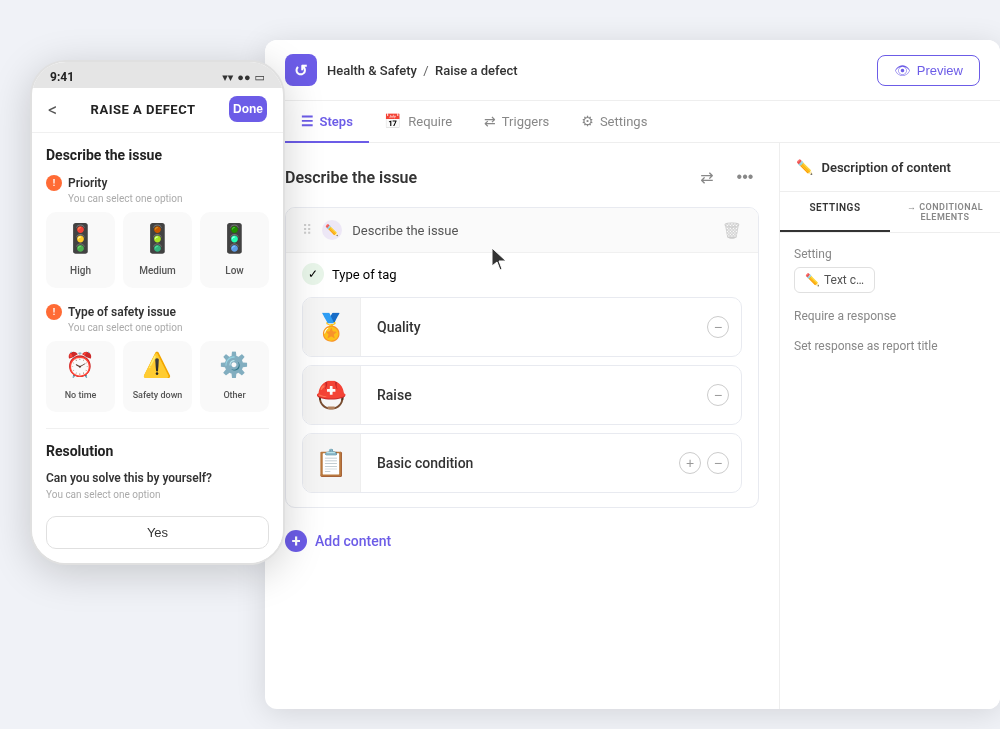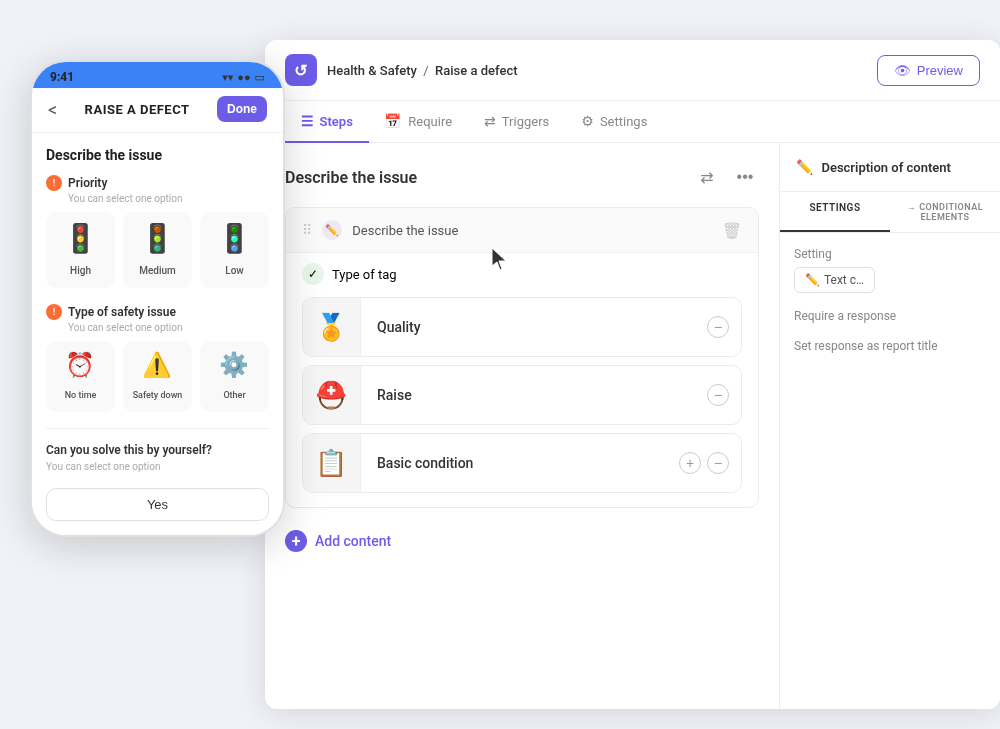--- a/index.html
+++ b/index.html
@@ -327,21 +327,21 @@
       border: 2px solid #e0e0e0;
       z-index: 10;
     }
 
     
     .phone-status-bar {
       display: flex;
       align-items: center;
       justify-content: space-between;
       padding: 8px 18px 4px;
-      background: #3b82f6;
+      background: #e5e5e5;
     }
     .status-time {
       font-size: 12px;
       font-weight: 700;
       color: #222;
     }
     .status-icons {
       display: flex; align-items: center; gap: 4px;
       font-size: 11px;
       color: #333;
@@ -366,21 +366,21 @@
       font-weight: 700;
       color: #222;
       letter-spacing: 0.5px;
       text-transform: uppercase;
     }
     .phone-done-btn {
       background: #6c5ce7;
       color: #fff;
       border: none;
       border-radius: 8px;
-      padding: 6px 10px;
+      padding: 6px 4px;
       font-size: 12px;
       font-weight: 600;
       cursor: pointer;
     }
 
     
     .phone-content {
       padding: 14px;
       background: #fff;
       overflow-y: auto;
@@ -674,20 +674,21 @@
           <span class="safety-label">Safety down</span>
         </div>
         <div class="safety-card">
           <span class="safety-emoji">⚙️</span>
           <span class="safety-label">Other</span>
         </div>
       </div>
     </div>
 
     <div class="resolution-section">
+      <div class="phone-section-title">Resolution</div>
       <div class="phone-question-label">
         <span>Can you solve this by yourself?</span>
       </div>
       <div class="phone-question-hint" style="padding-left:0; margin-top:4px;">You can select one option</div>
       <button class="phone-yes-btn">Yes</button>
     </div>
   </div>
 </div>
 
 <div style="position:absolute; top:248px; left:492px; z-index:200; pointer-events:none;">

